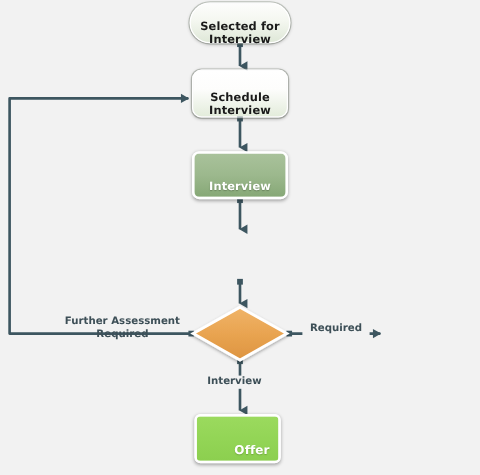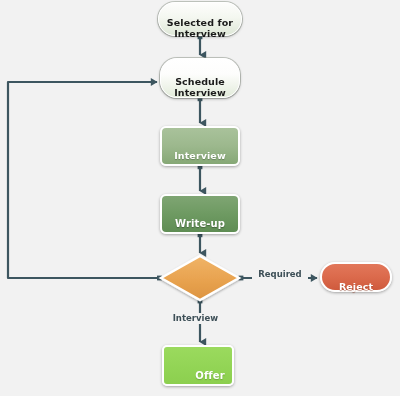--- a/index.html
+++ b/index.html
@@ -62,21 +62,21 @@
     border: 1px solid #ffffff;
     color: #1a1a1a;
     font-size: 9.5px;
     box-shadow: 0 1px 3px rgba(0,0,0,0.30), 0 0 0 1px rgba(140,150,135,0.45);
   }
 
   
   #n-schedule {
     left: 160px; top: 58px;
     width: 80px; height: 40px;
-    border-radius: 17px;
+    border-radius: 8px;
     background: linear-gradient(to bottom, #ffffff 0%, #fdfdfc 40%, #e3ecdb 100%);
     border: 1px solid #ffffff;
     color: #1a1a1a;
     font-size: 9.5px;
     box-shadow: 0 1px 3px rgba(0,0,0,0.32), 0 0 0 1px rgba(150,158,145,0.5);
   }
 
   
   #n-interview {
     left: 160px; top: 126px;
@@ -242,31 +242,26 @@
   </div>
 
   <div class="node" id="n-schedule">
     <span class="label">Schedule<br>Interview</span>
   </div>
 
   <div class="node" id="n-interview">
     <span class="label">Interview</span>
   </div>
 
-  <div class="node" id="n-writeup">
-    <span class="label">Write-up</span>
-  </div>
-
-
-  <div class="node" id="n-reject">
-    <span class="label">Reject</span>
-  </div>
+
+
 
   <div class="node" id="n-offer">
     <span class="label">Offer</span>
   </div>
 
+  <div class="edge-label" id="lbl-further">Further Assessment<br>Required</div>
 
   <div class="edge-label" id="lbl-rejected">Required</div>
 
   <div class="edge-label" id="lbl-selected">Interview</div>
 
 </div>
 
 </body></html>

